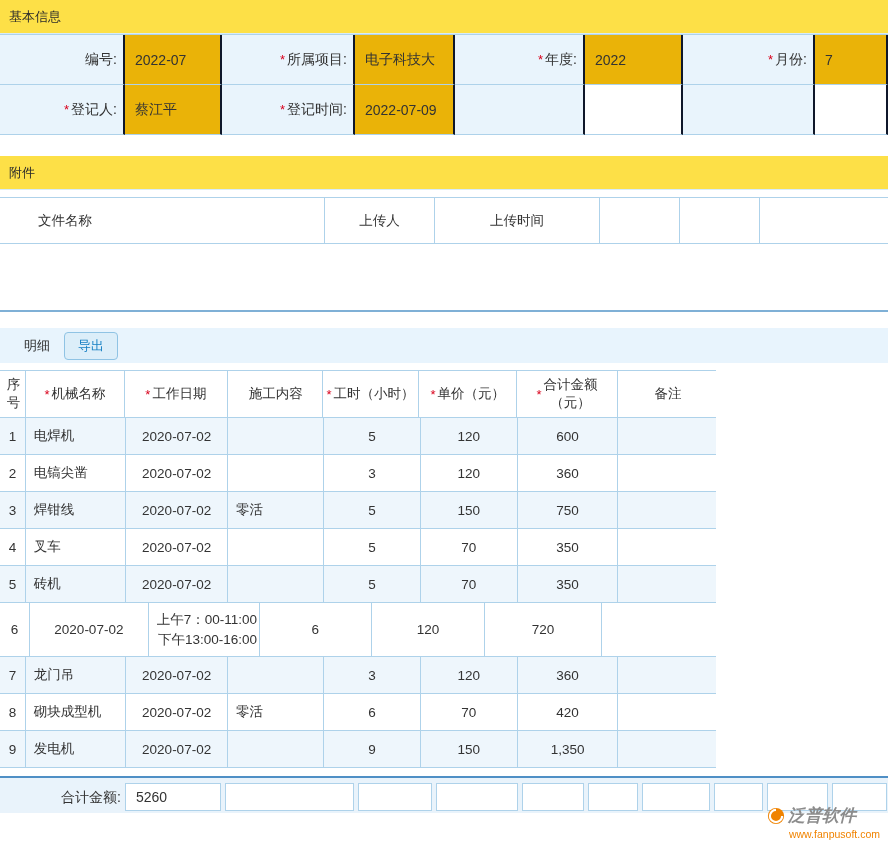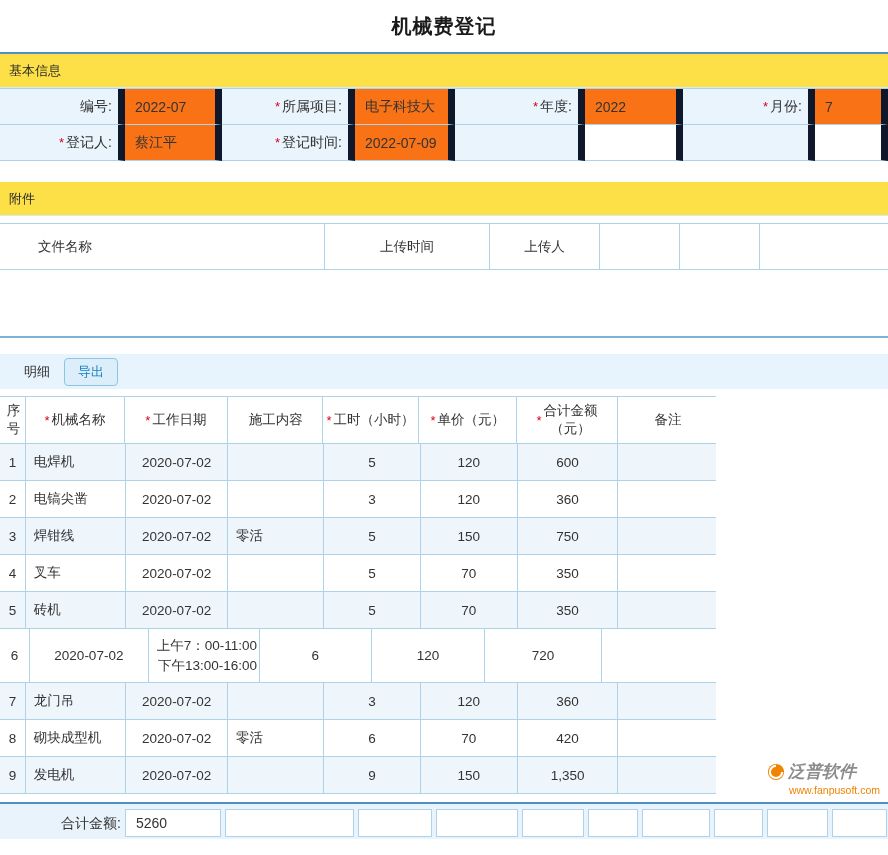--- a/index.html
+++ b/index.html
@@ -16,24 +16,24 @@
                border-bottom:2px solid #4f8fc5; }
   .page-title { font-size:20px; font-weight:bold; color:#1a1a1a; letter-spacing:1px; }
 
   
   .section-bar { height:34px; background:#fde047; display:flex; align-items:center;
                  padding:0 9px; font-size:13px; color:#2b2b2b;
                  border-bottom:1px solid #d7ebf8; }
 
   
   .info-grid { display:flex; flex-wrap:wrap; width:888px; border-top:1px solid #aed2ea; }
-  .icell { height:36px; display:flex; align-items:center; font-size:14px;
-           border-right:7px solid #0f172a; border-bottom:1px solid #aed2ea; }
+  .icell { height:50px; display:flex; align-items:center; font-size:14px;
+           border-right:2px solid #0f172a; border-bottom:1px solid #aed2ea; }
   .ilabel { justify-content:flex-end; padding-right:6px; background:#e9f4fc; }
-  .ivalue { padding-left:10px; background:#f97316; }
+  .ivalue { padding-left:10px; background:#eab308; }
   .iempty-l { background:#e9f4fc; }
   .iempty-v { background:#fff; }
   .w-l1{width:125px}.w-v1{width:97px}.w-l2{width:133px}.w-v2{width:100px}
   .w-l3{width:130px}.w-v3{width:98px}.w-l4{width:132px}.w-v4{width:73px}
 
   .star { color:#d9001b; font-size:13px; margin-right:2px; }
 
   
   .gap1 { height:21px; }
   .attach-table { display:flex; width:888px; margin-top:7px;
@@ -73,33 +73,30 @@
   .footer { margin-top:8px; border-top:2px solid #4f8fc5; background:#e9f3fb;
             height:37px; display:flex; align-items:flex-start; padding-top:5px; }
   .total-label { width:121px; text-align:right; font-size:14px; padding-right:0;
                  line-height:28px; }
   .fbox { height:28px; background:#fff; border:1px solid #aed2ea; margin-left:4px;
           display:flex; align-items:center; padding-left:10px; font-size:14px; }
   .f0{width:96px}.f1{width:129px}.f2{width:74px}.f3{width:82px}.f4{width:62px}
   .f5{width:50px}.f6{width:68px}.f7{width:49px}.f8{width:61px}.f9{width:55px}
 
   
-  .watermark { position:absolute; right:8px; top:760px; text-align:center; }
+  .watermark { position:absolute; right:8px; top:804px; text-align:center; }
   .wm-brand { display:flex; align-items:center; gap:3px; font-size:17px; font-weight:bold;
               color:#8c8c8c; font-style:italic; }
   .wm-url { font-size:10.5px; color:#f08300; margin-top:1px; padding-left:22px; }
 </style>
 </head>
 <body>
 
 <div class="page">
 
-  <div class="title-bar">
-    <div class="page-title">机械费登记</div>
-  </div>
 
   <div class="section-bar">
     <span>基本信息</span>
   </div>
 
   <div class="info-grid">
 
     <div class="icell ilabel w-l1">
       <span class="star"></span>
       <span>编号:</span>
@@ -143,22 +140,22 @@
   </div>
 
   <div class="gap1"></div>
 
   <div class="section-bar">
     <span>附件</span>
   </div>
 
   <div class="attach-table">
     <div class="acell a0">文件名称</div>
+    <div class="acell a1">上传人</div>
     <div class="acell a2">上传时间</div>
-    <div class="acell a1">上传人</div>
     <div class="acell a3"></div>
     <div class="acell a4"></div>
     <div class="acell a5"></div>
   </div>
 
   <div class="gap2"></div>
   <div class="hr-line"></div>
   <div class="gap3"></div>
 
   <div class="detail-bar">

